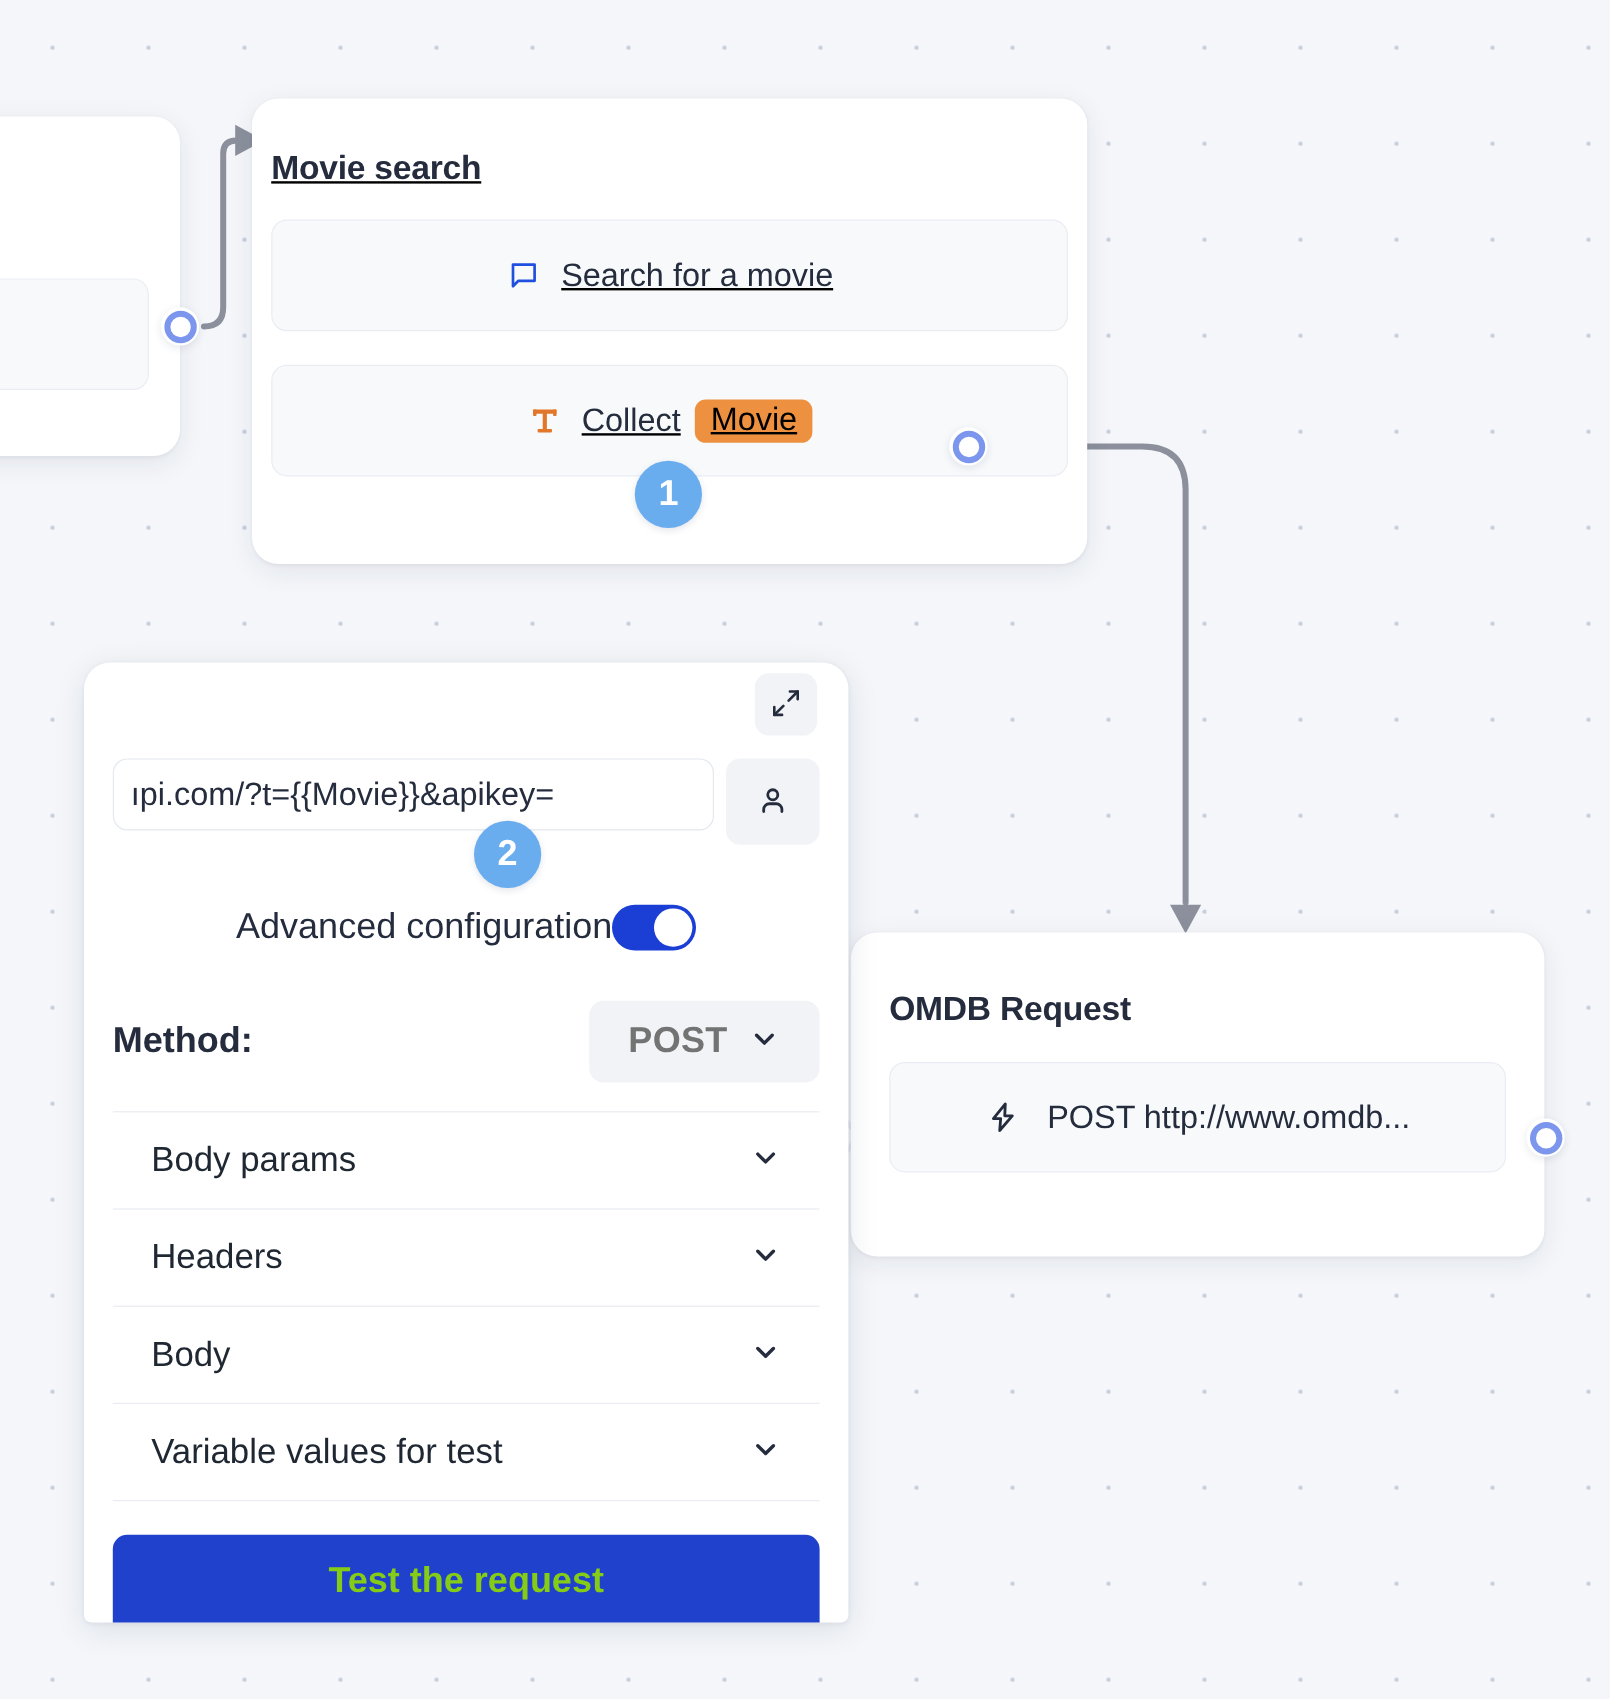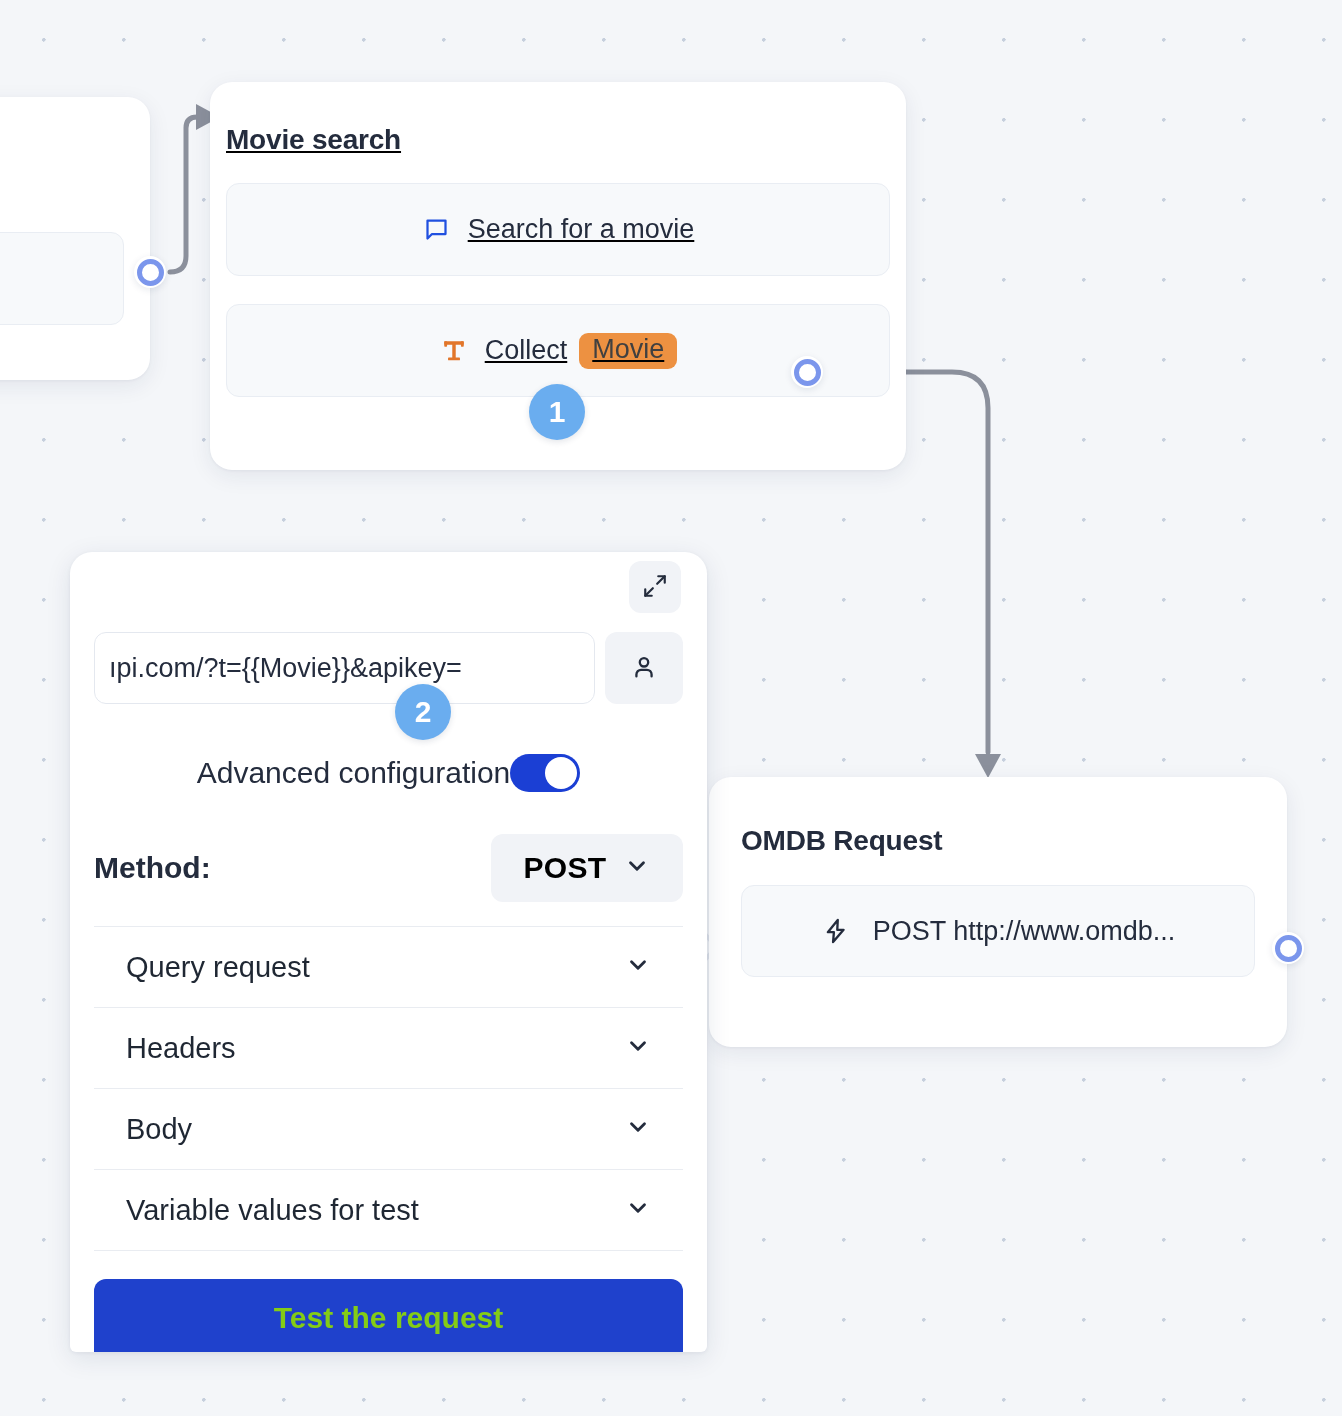--- a/index.html
+++ b/index.html
@@ -98,21 +98,21 @@
   }
   #node-movie-search .node-title { margin-bottom: 27px; }
   #node-movie-search .node-row {
     height: 93px;
     padding: 0 26px;
     margin-bottom: 28px;
   }
 
   .chip {
     background: #ed9141;
-    color: #404040;
+    color: #000000;
     border-radius: 9px;
     padding: 3px 13px 6px;
     font-size: 27px;
     line-height: 1;
     display: inline-block;
     margin-left: -4px;
   }
 
   
   #node-omdb {
@@ -205,21 +205,21 @@
   }
 
   .url-row {
     display: flex;
     gap: 10px;
     margin-top: 80px;
   }
 
   #url-input {
     flex: 1 1 auto;
-    height: 72px;
+    height: 60px;
     border: 1px solid #e4e8ef;
     border-radius: 12px;
     background: #ffffff;
     font-family: "Liberation Sans", sans-serif;
     font-size: 27px;
     color: #242c3d;
     padding: 0 14px;
     outline: none;
     text-overflow: clip;
   }
@@ -281,21 +281,21 @@
     min-width: 192px;
     display: flex;
     align-items: center;
     justify-content: center;
     gap: 18px;
     cursor: pointer;
   }
   #method-value {
     font-size: 30px;
     font-weight: bold;
-    color: #000000;
+    color: #737373;
     letter-spacing: 0.3px;
   }
 
   .accordion-row {
     display: flex;
     align-items: center;
     justify-content: space-between;
     height: 81px;
     padding: 0 32px;
     border-bottom: 1px solid #e9ecf1;
@@ -419,21 +419,21 @@
       <span id="method-value">POST</span>
       <span class="chev">
         <svg width="26" height="26" viewBox="0 0 24 24" fill="none" stroke="#242c3d" stroke-width="2.6" stroke-linecap="round" stroke-linejoin="round">
           <path d="M6 9 l6 6 l6 -6"></path>
         </svg>
       </span>
     </div>
   </div>
 
   <div class="accordion-row">
-    <span class="accordion-label">Query request</span>
+    <span class="accordion-label">Body params</span>
     <span class="chev">
       <svg width="26" height="26" viewBox="0 0 24 24" fill="none" stroke="#242c3d" stroke-width="2.6" stroke-linecap="round" stroke-linejoin="round">
         <path d="M6 9 l6 6 l6 -6"></path>
       </svg>
     </span>
   </div>
 
   <div class="accordion-row">
     <span class="accordion-label">Headers</span>
     <span class="chev">

